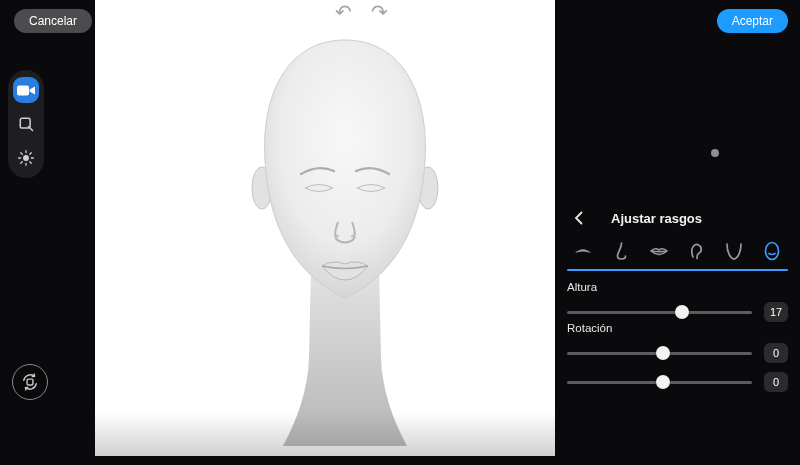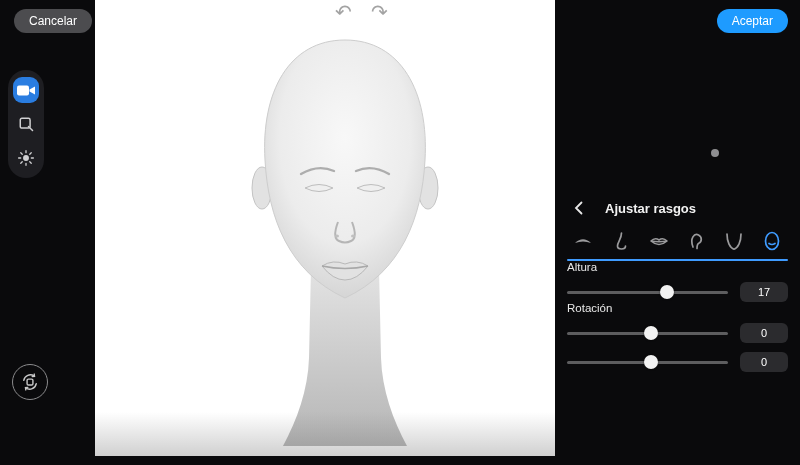--- a/index.html
+++ b/index.html
@@ -33,39 +33,39 @@
   .floor-shadow{position:absolute;left:0;bottom:0;width:100%;height:44px;
                 background:linear-gradient(to bottom,rgba(120,120,120,0) 0%,rgba(120,120,120,0.35) 100%);}
   .undo-redo{position:absolute;top:2px;font-size:20px;color:#a3a3a3;cursor:pointer;line-height:20px;
              font-family:"DejaVu Sans",sans-serif;background:none;border:none;}
   .undo{left:240px;} .redo{left:276px;}
   .head-wrap{position:absolute;left:130px;top:28px;width:240px;height:420px;}
 
   
   .scroll-dot{position:absolute;left:711px;top:149px;width:8px;height:8px;border-radius:50%;background:#8f8f92;}
   .panel{position:absolute;left:555px;top:185px;width:245px;height:280px;padding:12px 12px 0 12px;}
-  .panel-header{display:flex;align-items:center;gap:16px;height:22px;}
+  .panel-header{display:flex;align-items:center;gap:22px;height:22px;margin-top:10px;}
   .back-btn{width:22px;height:22px;background:none;border:none;color:#e8e8e8;display:flex;
             align-items:center;justify-content:center;cursor:pointer;}
   .panel-title{font-size:13px;font-weight:bold;color:#f2f2f2;}
   .tabs{margin-top:10px;display:flex;justify-content:space-between;align-items:center;padding:0 3px;}
   .tab{width:26px;height:24px;display:flex;align-items:center;justify-content:center;color:#9a9a9c;
        background:none;border:none;cursor:pointer;}
   .tab.selected{color:var(--accent-blue);}
   .tab-underline{margin-top:6px;height:2px;border-radius:1px;background:var(--accent-blue);}
 
-  .slider-group{}
+  .slider-group{margin-top:10px;}
   .slider-group + .slider-group{margin-top:0;}
   .slider-label{font-size:11.5px;color:#e8e8e8;}
   .slider-row{margin-top:9px;display:flex;align-items:center;}
   .slider{position:relative;flex:1;height:14px;margin-right:12px;cursor:pointer;}
   .slider .track{position:absolute;left:0;right:0;top:6px;height:3px;border-radius:2px;background:#5d5d5f;}
   .slider .thumb{position:absolute;top:0;left:50%;width:14px;height:14px;border-radius:50%;
                  background:#f2f2f2;transform:translateX(-50%);box-shadow:0 0 2px rgba(0,0,0,.6);}
-  .value-box{width:48px;height:20px;border-radius:6px;background:#2b2b2e;color:#fff;font-size:11px;
+  .value-box{width:24px;height:20px;border-radius:6px;background:#2b2b2e;color:#fff;font-size:11px;
              display:flex;align-items:center;justify-content:center;}
   svg{display:block;}
 </style>
 </head>
 <body>
 
 <div class="app">
 
   <button class="btn accept">Aceptar</button>
   <button class="btn cancel">Cancelar</button>

